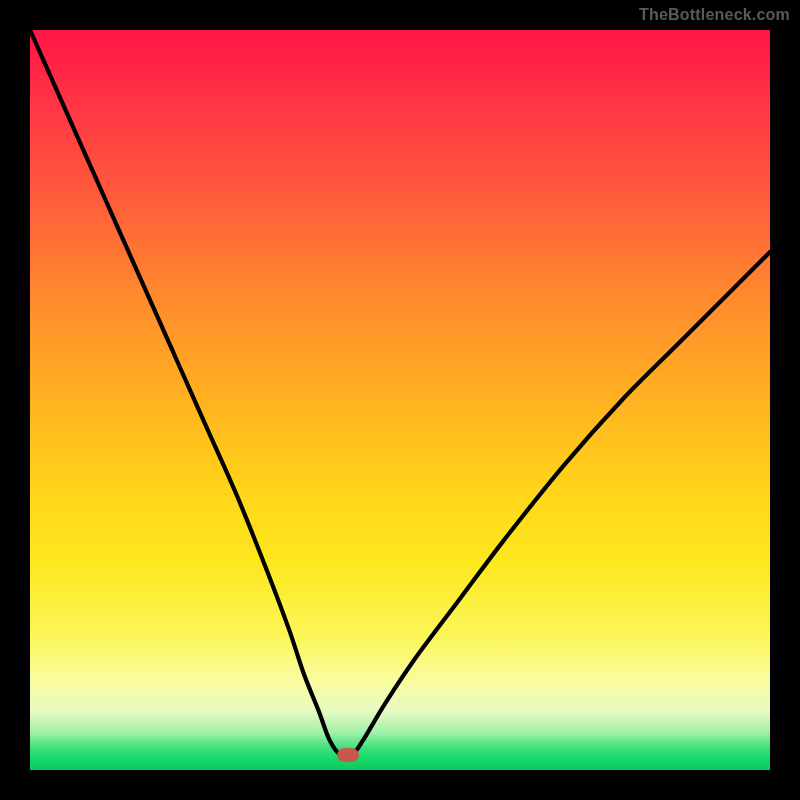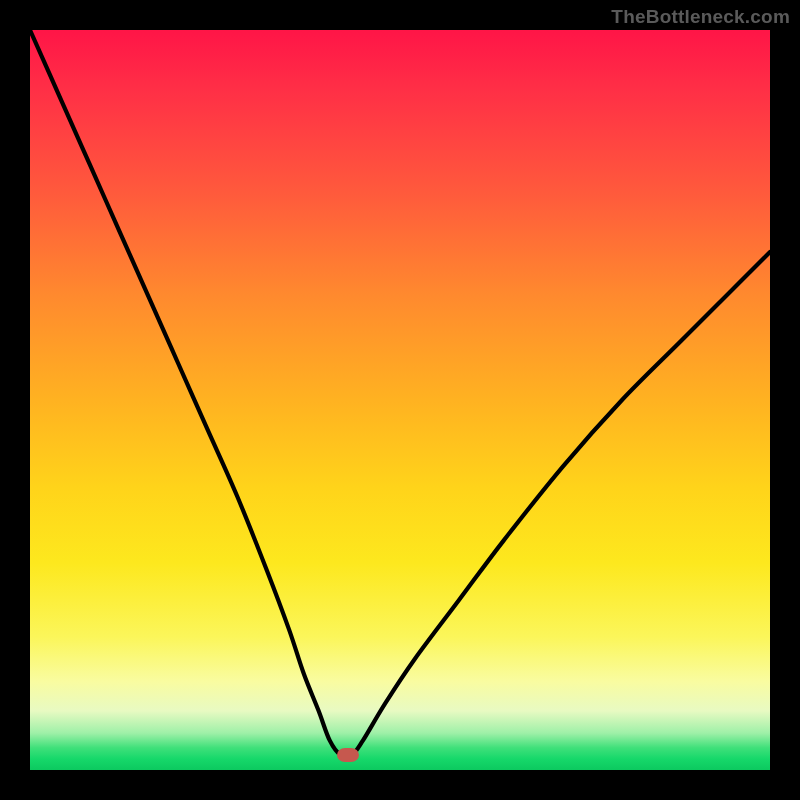--- a/index.html
+++ b/index.html
@@ -42,21 +42,21 @@
       #3fe07a 97%,
       #16d86a 98.5%,
       #0cc95f 100%
     );
   }
   .watermark {
     position: absolute;
     top: 6px;
     right: 10px;
     color: #5a5a5a;
-    font-size: 19px;
+    font-size: 16px;
     font-weight: 600;
     letter-spacing: 0.2px;
     user-select: none;
   }
   svg.overlay {
     position: absolute;
     left: 0;
     top: 0;
     width: 740px;
     height: 740px;

